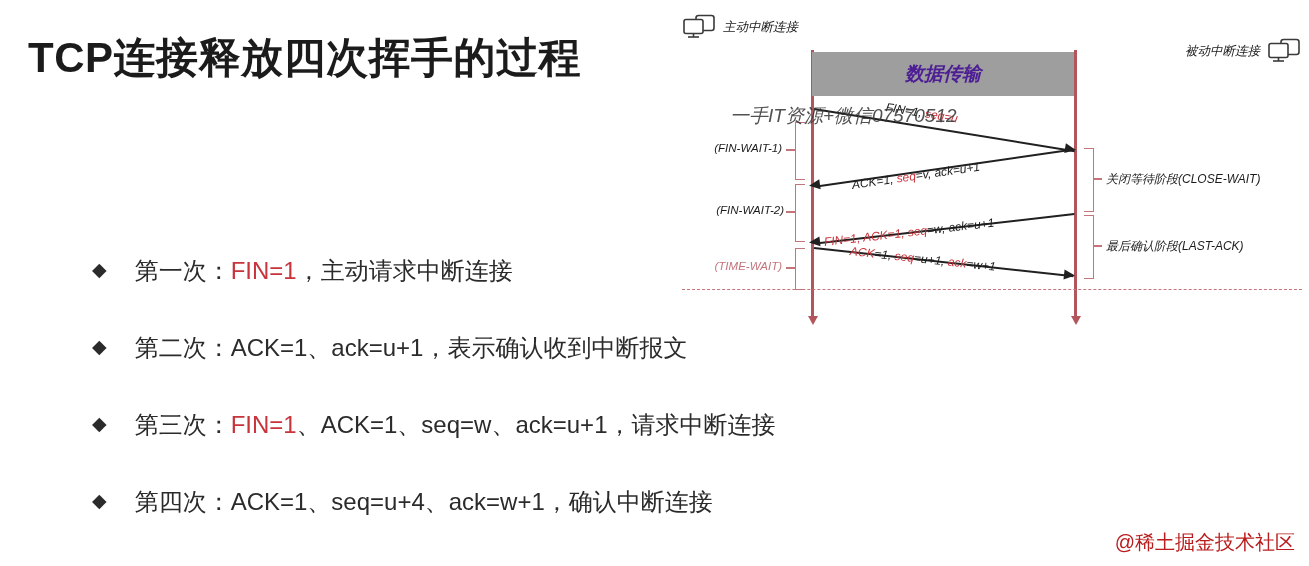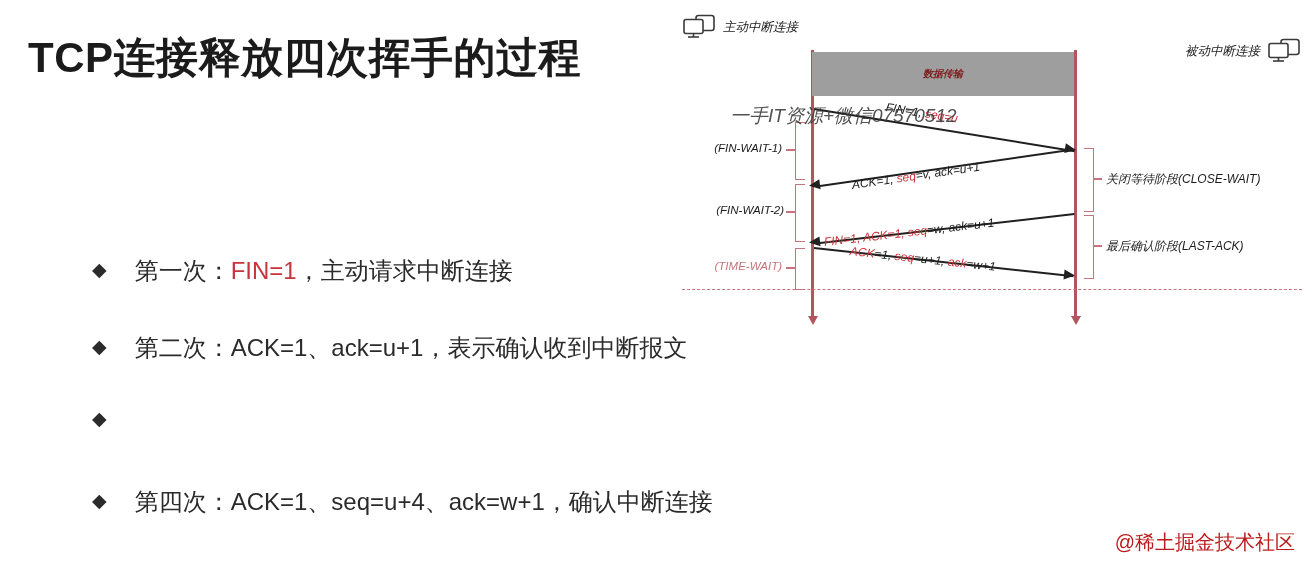--- a/index.html
+++ b/index.html
@@ -45,21 +45,21 @@
     border-left:5px solid transparent;border-right:5px solid transparent;
     border-top:9px solid #b3555c;top:316px;
   }
   .ll-arrow.left{left:136px;}
   .ll-arrow.right{left:399px;}
 
   .data-band{
     position:absolute;left:140px;top:52px;width:262px;height:44px;
     background:#9e9e9e;display:flex;align-items:center;justify-content:center;
   }
-  .data-band-label{font-size:10px;font-weight:bold;color:#7f1d1d;}
+  .data-band-label{font-size:19px;font-weight:bold;color:#4c1d95;}
 
   .dash-line{
     position:absolute;left:10px;top:289px;width:620px;height:0;
     border-top:1px dashed #c4757c;
   }
 
   
   .msg{position:absolute;height:2px;background:#202020;transform-origin:0 50%;}
   .msg-head{
     position:absolute;width:0;height:0;
@@ -108,20 +108,21 @@
     <span class="bullet-text"><span>第一次：</span><span class="rd">FIN=1</span><span>，主动请求中断连接</span></span>
   </div>
 
   <div class="bullet-row">
     <span class="bullet-marker">◆</span>
     <span class="bullet-text"><span>第二次：</span><span class="rd"></span><span>ACK=1、ack=u+1，表示确认收到中断报文</span></span>
   </div>
 
   <div class="bullet-row">
     <span class="bullet-marker">◆</span>
+    <span class="bullet-text"><span>第三次：</span><span class="rd">FIN=1</span><span>、ACK=1、seq=w、ack=u+1，请求中断连接</span></span>
   </div>
 
   <div class="bullet-row">
     <span class="bullet-marker">◆</span>
     <span class="bullet-text"><span>第四次：</span><span class="rd"></span><span>ACK=1、seq=u+4、ack=w+1，确认中断连接</span></span>
   </div>
 
 </div>
 
 <div class="diagram">

